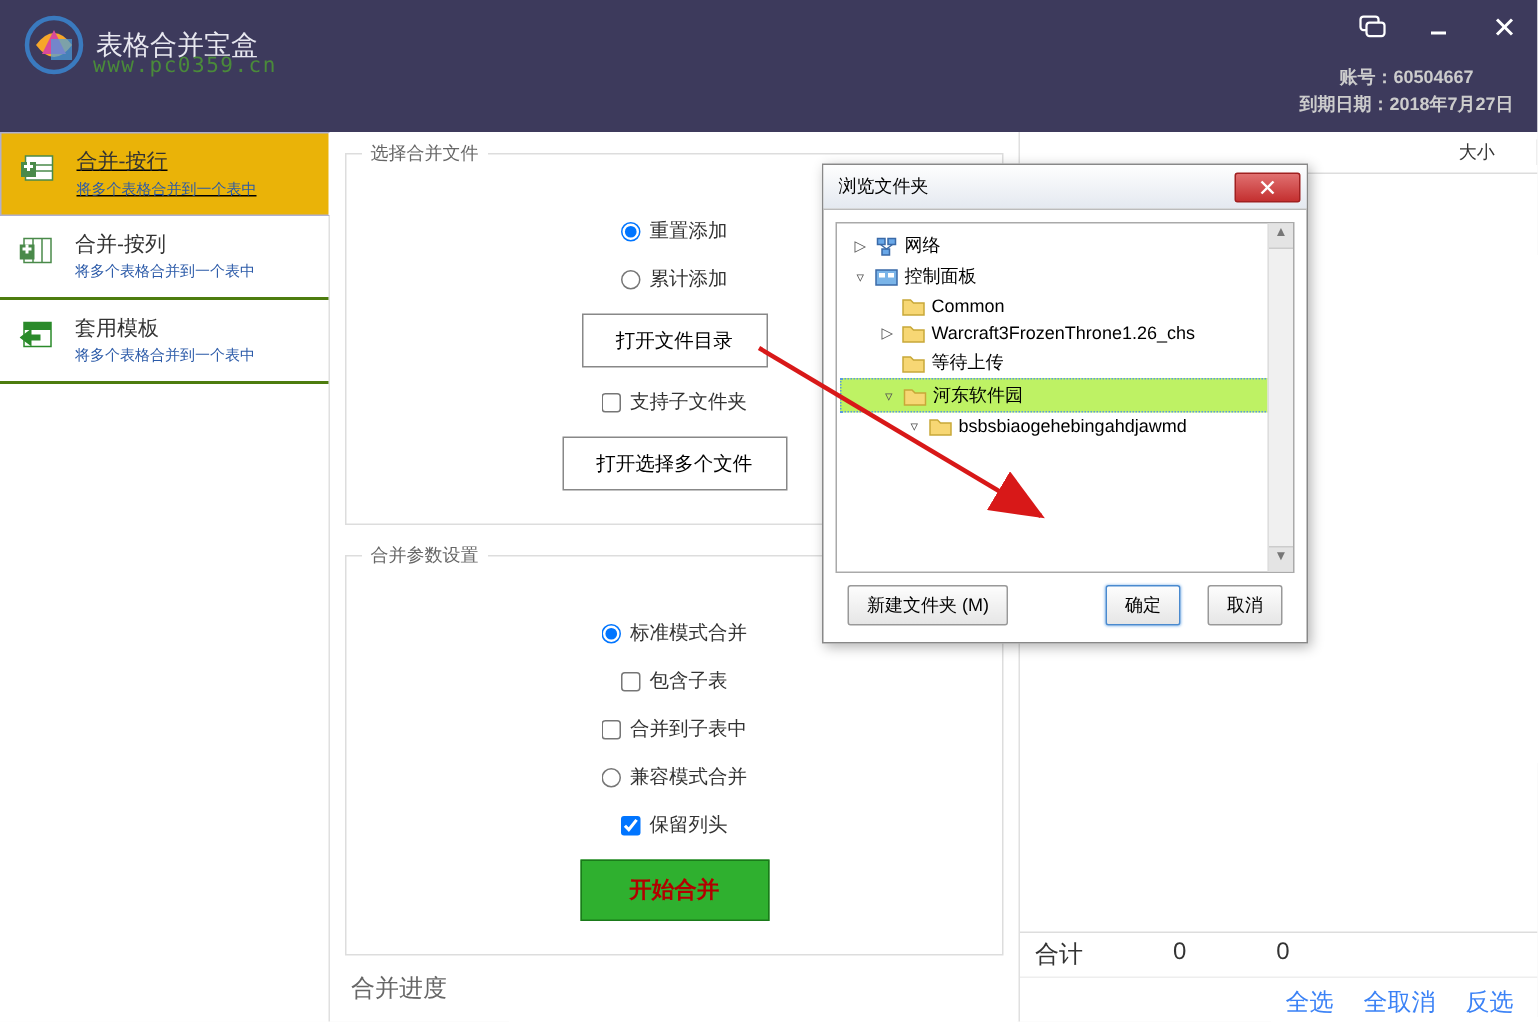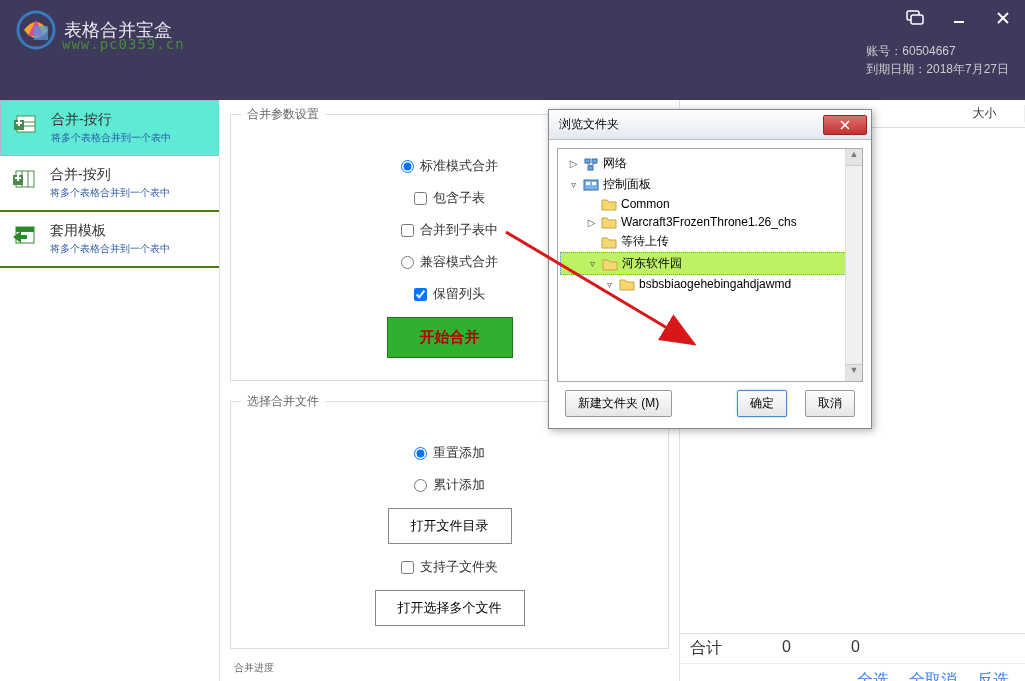--- a/index.html
+++ b/index.html
@@ -1,55 +1,55 @@
 <!DOCTYPE html>
 <html><head>
 <meta charset="utf-8">
 <style>
 * { margin: 0; padding: 0; box-sizing: border-box; font-family: "Microsoft YaHei", sans-serif; }
 body { background: #f0f0f0; width: 1025px; height: 681px; overflow: hidden; position: relative; }
 
 .app-window { width: 1025px; height: 681px; background: #fff; position: relative; }
 
-.titlebar { height: 100px; background: #3d3a5c; color: #fff; position: relative; padding: 10px 16px; }
+.titlebar { height: 88px; background: #3d3a5c; color: #fff; position: relative; padding: 10px 16px; }
 .logo-area { display: flex; align-items: center; gap: 8px; }
 .logo-icon { width: 40px; height: 40px; position: relative; }
 .logo-icon svg { width: 40px; height: 40px; }
 .app-title { font-size: 18px; font-weight: normal; color: #e8e8f0; }
 .watermark-url { position: absolute; top: 36px; left: 62px; color: #4a8a3a; font-size: 14px; font-family: monospace; letter-spacing: 1px; }
 .win-controls { position: absolute; top: 8px; right: 12px; display: flex; gap: 24px; align-items: center; }
 .win-btn { width: 20px; height: 20px; color: #fff; cursor: pointer; display: flex; align-items: center; justify-content: center; font-size: 14px; }
-.account-info { position: absolute; right: 16px; top: 42px; font-size: 12px; color: #ccc; text-align: left; line-height: 18px; }
+.account-info { position: absolute; right: 16px; top: 42px; font-size: 12px; color: #ccc; text-align: center; line-height: 18px; font-weight: bold; }
 
 .body-area { display: flex; height: calc(100% - 84px); background: #fff; }
 
 .sidebar { width: 220px; background: #fff; border-right: 1px solid #e0e0e0; }
 .side-item { display: flex; align-items: flex-start; gap: 10px; padding: 10px 12px; border-bottom: 2px solid #4d7c0f; cursor: pointer; }
-.side-item.active { background: #5eead4; border: 1px solid #b0b0d0; border-right: 1px solid #fff; margin-right: -1px; }
+.side-item.active { background: #eab308; border: 1px solid #b0b0d0; border-right: 1px solid #fff; margin-right: -1px; text-decoration: underline; }
 .side-icon { width: 28px; height: 28px; display: flex; align-items: center; justify-content: center; flex-shrink: 0; }
 .side-text { flex: 1; }
 .side-title { font-size: 14px; color: #333; margin-bottom: 2px; }
 .side-desc { font-size: 10px; color: #2b5aa8; }
 
 .main { flex: 1; display: flex; position: relative; }
 .left-pane { width: 460px; border-right: 1px solid #e0e0e0; display: flex; flex-direction: column; }
 .right-pane { flex: 1; display: flex; flex-direction: column; }
 .group-body { padding: 18px 0 10px; display: flex; flex-direction: column; align-items: center; gap: 14px; }
 
 fieldset.panel { border: 1px solid #ddd; margin: 6px 10px; padding: 16px 0 12px; }
 fieldset.panel legend { font-size: 12px; color: #666; padding: 0 6px; margin-left: 10px; }
 
 .radio-row, .check-row { display: flex; align-items: center; gap: 6px; font-size: 13px; color: #333; }
 .button-like { border: 1px solid #888; padding: 8px 22px; background: #fff; font-size: 13px; cursor: pointer; }
 .start-btn { border: 1px solid #2a8a2a; background: #2eae2e; color: #d00; font-size: 15px; font-weight: bold; padding: 10px 32px; cursor: pointer; color: #b00000; background: #34b534; border: 1px solid #1a7a1a; }
 .start-btn { color: #c00; }
 .start-btn span { color: #b30000; }
 .start-btn { background: #2fb02f; color: #a00000; }
 
-.progress-label { font-size: 10px; color: #666; padding: 6px 14px; }
+.progress-label { font-size: 16px; color: #666; padding: 6px 14px; }
 
 .right-header { height: 28px; border-bottom: 1px solid #ddd; display: flex; align-items: center; font-size: 12px; color: #333; }
 .col { padding: 0 8px; border-right: 1px solid #eee; }
 .right-body { flex: 1; }
 .right-footer { border-top: 1px solid #ddd; font-size: 16px; }
 .total-row { display: flex; padding: 4px 10px; gap: 60px; color: #333; border-bottom: 1px solid #eee; }
 .sel-row { display: flex; justify-content: flex-end; gap: 20px; padding: 6px 16px; }
 .sel-row span { color: #3b82f6; cursor: pointer; }
 
 
@@ -161,20 +161,40 @@
           <div class="side-desc">将多个表格合并到一个表中</div>
         </div>
       </div>
     </div>
 
     <div class="main">
 
       <div class="left-pane">
 
         <fieldset class="panel">
+          <legend>选择合并文件</legend>
+          <div class="group-body">
+            <label class="radio-row">
+              <input type="radio" name="addmode" checked="" style="">
+              <span>重置添加</span>
+            </label>
+            <label class="radio-row">
+              <input type="radio" name="addmode" style="">
+              <span>累计添加</span>
+            </label>
+            <button class="button-like">打开文件目录</button>
+            <label class="check-row">
+              <input type="checkbox" style="">
+              <span>支持子文件夹</span>
+            </label>
+            <button class="button-like">打开选择多个文件</button>
+          </div>
+        </fieldset>
+
+        <fieldset class="panel">
           <legend>合并参数设置</legend>
           <div class="group-body">
             <label class="radio-row">
               <input type="radio" name="mergemode" checked="" style="">
               <span>标准模式合并</span>
             </label>
             <label class="check-row">
               <input type="checkbox" style="">
               <span>包含子表</span>
             </label>
@@ -186,40 +206,20 @@
               <input type="radio" name="mergemode" style="">
               <span>兼容模式合并</span>
             </label>
             <label class="check-row">
               <input type="checkbox" checked="" style="">
               <span>保留列头</span>
             </label>
             <button class="start-btn">
               <span>开始合并</span>
             </button>
-          </div>
-        </fieldset>
-
-        <fieldset class="panel">
-          <legend>选择合并文件</legend>
-          <div class="group-body">
-            <label class="radio-row">
-              <input type="radio" name="addmode" checked="" style="">
-              <span>重置添加</span>
-            </label>
-            <label class="radio-row">
-              <input type="radio" name="addmode" style="">
-              <span>累计添加</span>
-            </label>
-            <button class="button-like">打开文件目录</button>
-            <label class="check-row">
-              <input type="checkbox" style="">
-              <span>支持子文件夹</span>
-            </label>
-            <button class="button-like">打开选择多个文件</button>
           </div>
         </fieldset>
 
         <div class="progress-label">合并进度</div>
       </div>
 
       <div class="right-pane">
         <div class="right-header">
           <div class="col" style="flex:1"></div>
           <div class="col" style="width:80px;text-align:center">大小</div>

